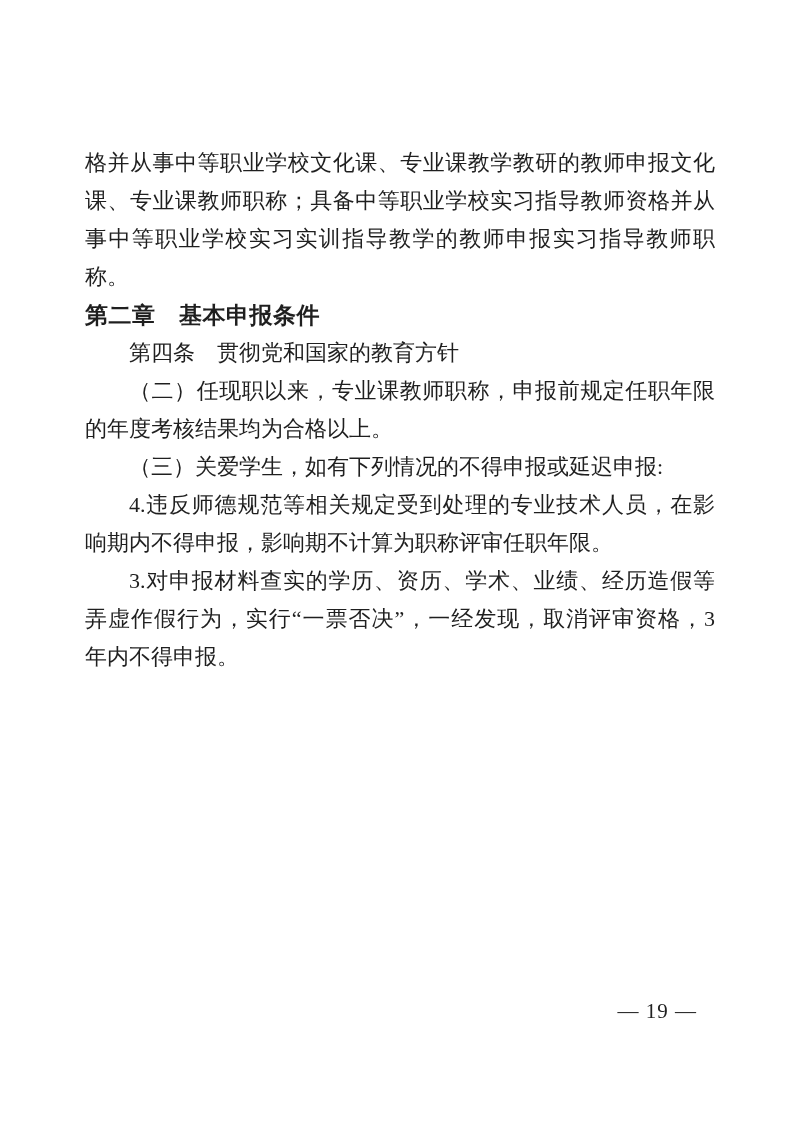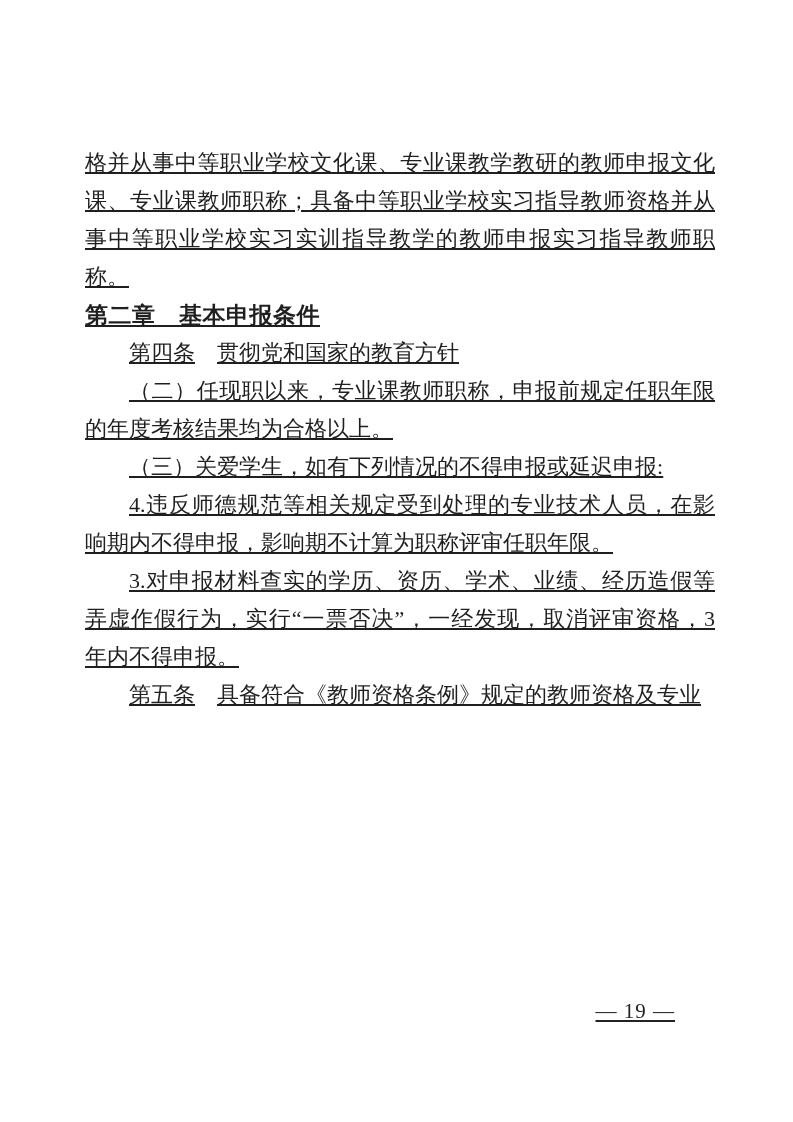--- a/index.html
+++ b/index.html
@@ -1,15 +1,15 @@
 <!DOCTYPE html>
 <html><head>
 <meta charset="utf-8">
 <style>
-  * { margin: 0; padding: 0; box-sizing: border-box; text-decoration: underline; }
+  * { margin: 0; padding: 0; box-sizing: border-box; }
   html, body {
     width: 793px; height: 1122px;
     background: #ffffff;
   }
   .page {
     position: relative;
     width: 793px; height: 1122px;
     background: #ffffff;
     color: #1f1f1f;
     font-family: "Liberation Serif", serif;
@@ -35,21 +35,21 @@
     margin-top: 38px;
     letter-spacing: 0.5px;
   }
   .article-line .lead {
     margin-right: 1em;
     font-weight: 500;
   }
   .page-number {
     position: absolute;
     top: 999px;
-    right: 118px;
+    right: 96px;
     font-size: 21px;
     line-height: 24px;
     color: #222222;
     letter-spacing: 1px;
   }
 </style>
 </head>
 <body>
 
 <div class="page">
@@ -64,18 +64,17 @@
 
     <p class="indent">（二）任现职以来，专业课教师职称，申报前规定任职年限的年度考核结果均为合格以上。</p>
 
     <p class="indent">（三）关爱学生，如有下列情况的不得申报或延迟申报:</p>
 
 
     <p class="indent">4.违反师德规范等相关规定受到处理的专业技术人员，在影响期内不得申报，影响期不计算为职称评审任职年限。</p>
 
     <p class="indent">3.对申报材料查实的学历、资历、学术、业绩、经历造假等弄虚作假行为，实行“一票否决”，一经发现，取消评审资格，3 年内不得申报。</p>
 
-    <p class="indent article-line"><span class="lead">第五条</span><span>具备符合《教师资格条例》规定的教师资格及专业</span></p>
 
   </div>
 
   <div class="page-number">— 19 —</div>
 </div>
 
 </body></html>

